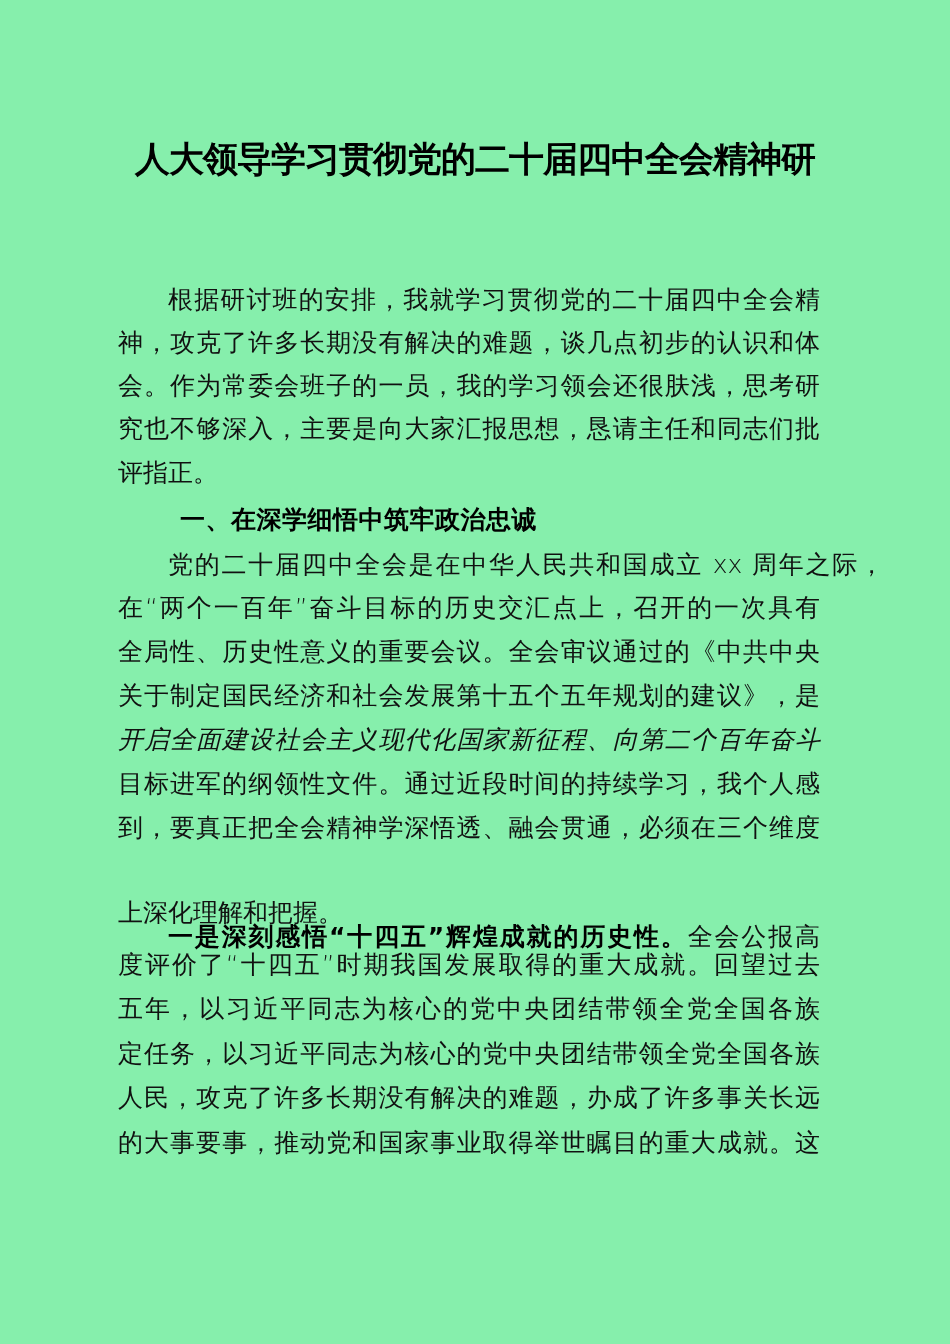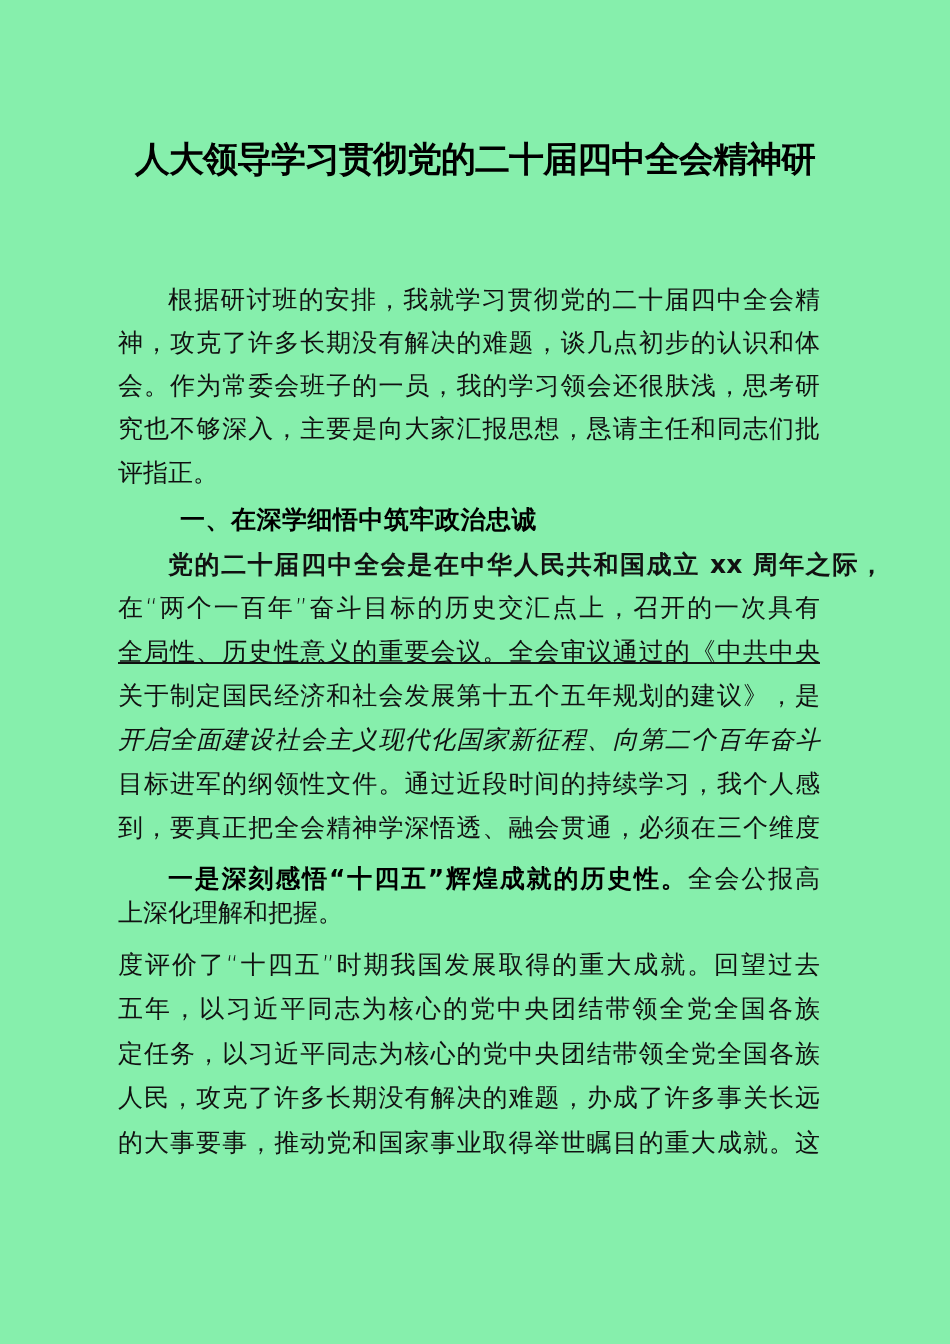--- a/index.html
+++ b/index.html
@@ -89,29 +89,29 @@
   <div class="title l1">人大领导学习贯彻党的二十届四中全会精神研</div>
 
   <div class="line indent" style="top:277px;">根据研讨班的安排，我就学习贯彻党的二十届四中全会精</div>
   <div class="line" style="top:320px;">神，攻克了许多长期没有解决的难题，谈几点初步的认识和体</div>
   <div class="line" style="top:363px;">会。作为常委会班子的一员，我的学习领会还很肤浅，思考研</div>
   <div class="line" style="top:406px;">究也不够深入，主要是向大家汇报思想，恳请主任和同志们批</div>
   <div class="line last" style="top:450px;">评指正。</div>
 
   <div class="heading" style="top:497px;">一、在深学细悟中筑牢政治忠诚</div>
 
-  <div class="line indent wide" style="top:542px;font-weight:bold;">党的二十届四中全会是在中华人民共和国成立 xx 周年之际，</div>
+  <div class="line indent wide" style="top:542px;">党的二十届四中全会是在中华人民共和国成立 xx 周年之际，</div>
   <div class="line" style="top:585px;">在“两个一百年”奋斗目标的历史交汇点上，召开的一次具有</div>
-  <div class="line" style="top:629px;text-decoration:underline;">全局性、历史性意义的重要会议。全会审议通过的《中共中央</div>
+  <div class="line" style="top:629px;">全局性、历史性意义的重要会议。全会审议通过的《中共中央</div>
   <div class="line" style="top:673px;">关于制定国民经济和社会发展第十五个五年规划的建议》，是</div>
   <div class="line" style="top:717px;font-style:italic;">开启全面建设社会主义现代化国家新征程、向第二个百年奋斗</div>
   <div class="line" style="top:761px;">目标进军的纲领性文件。通过近段时间的持续学习，我个人感</div>
   <div class="line" style="top:805px;">到，要真正把全会精神学深悟透、融会贯通，必须在三个维度</div>
   <div class="line last" style="top:890px;">上深化理解和把握。</div>
 
-  <div class="line indent" style="top:856px;"><span class="bold">一是深刻感悟“十四五”辉煌成就的历史性。</span><span>全会公报高</span></div>
+  <div class="line indent" style="top:914px;"><span class="bold">一是深刻感悟“十四五”辉煌成就的历史性。</span><span>全会公报高</span></div>
   <div class="line" style="top:942px;">度评价了“十四五”时期我国发展取得的重大成就。回望过去</div>
   <div class="line" style="top:986px;">五年，以习近平同志为核心的党中央团结带领全党全国各族</div>
   <div class="line" style="top:1031px;">定任务，以习近平同志为核心的党中央团结带领全党全国各族</div>
   <div class="line" style="top:1075px;">人民，攻克了许多长期没有解决的难题，办成了许多事关长远</div>
   <div class="line" style="top:1120px;">的大事要事，推动党和国家事业取得举世瞩目的重大成就。这</div>
 
 </div>
 
 </body></html>

